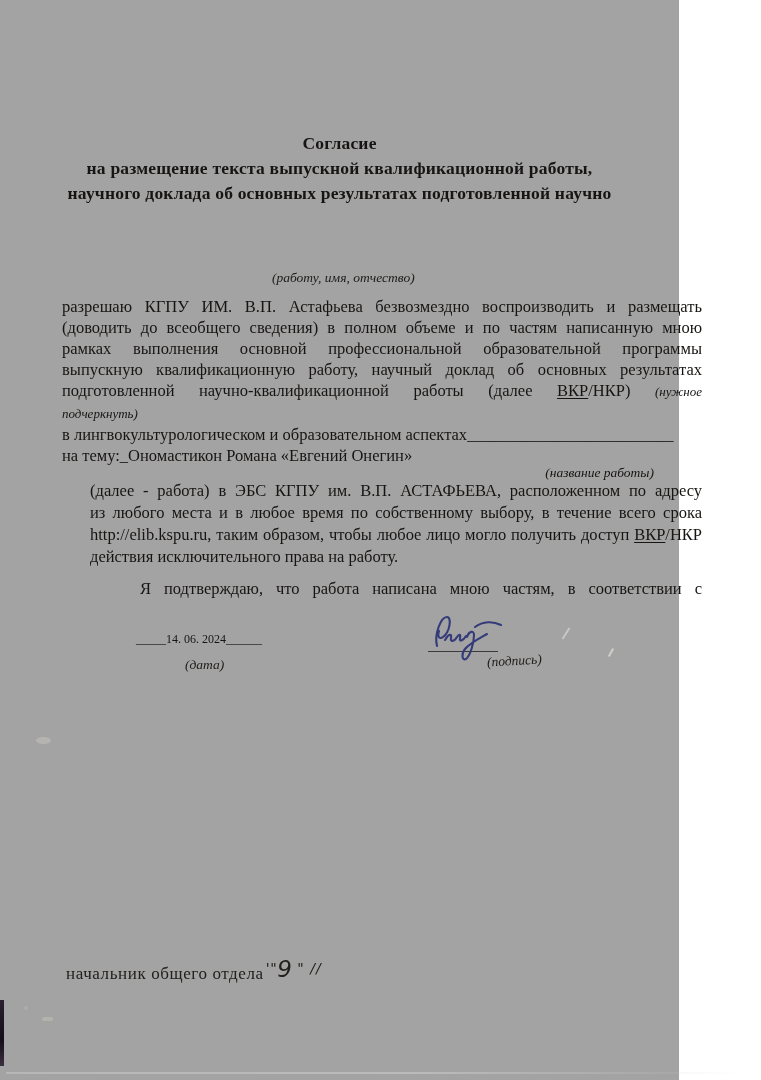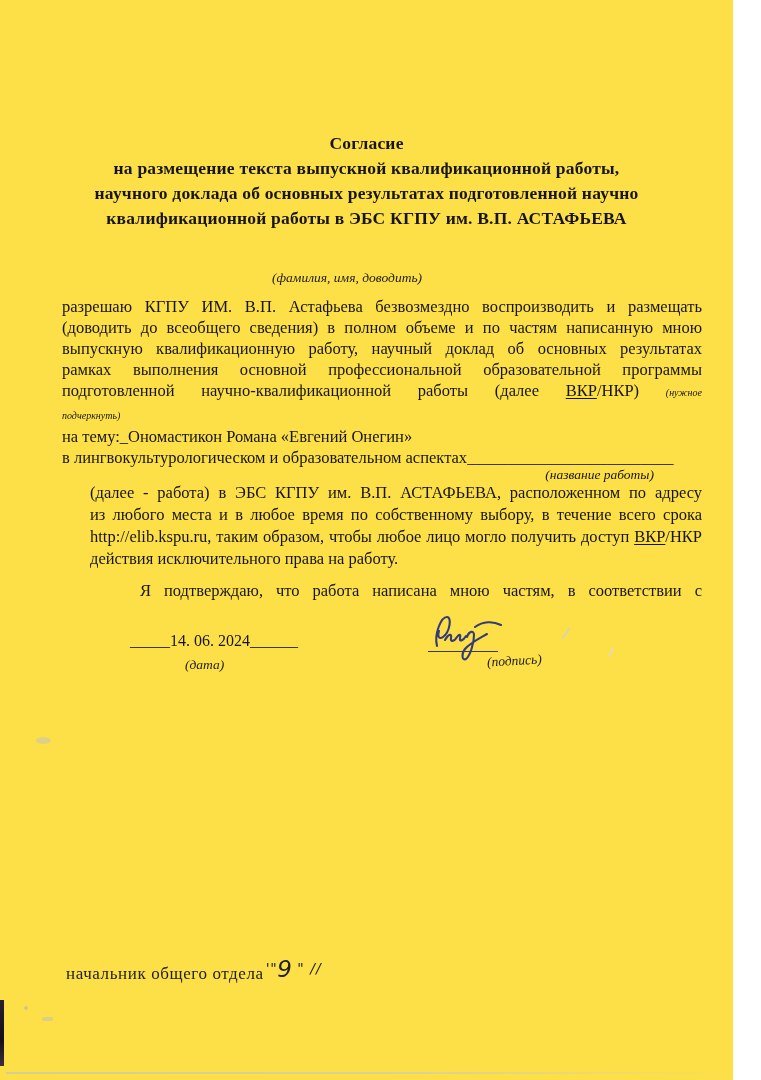--- a/index.html
+++ b/index.html
@@ -5,23 +5,23 @@
   * { margin: 0; padding: 0; box-sizing: border-box; }
   html, body { width: 761px; height: 1080px; }
   body {
     background: #ffffff;
     font-family: "Liberation Serif", serif;
     color: #171513;
     overflow: hidden;
   }
   .page {
     position: relative;
-    width: 733px;
+    width: 679px;
     height: 1080px;
-    background: #fde047;
+    background: #a3a3a3;
   }
   
   .title-block {
     position: absolute;
     top: 131px;
     left: 0;
     width: 100%;
     text-align: center;
     font-weight: bold;
     font-size: 17.5px;
@@ -62,29 +62,29 @@
     text-align: justify;
     line-height: 21px;
     min-height: 21px;
   }
   .para-location .tline, .para-confirmation .tline { line-height: 22px; min-height: 22px; margin-left: 28px; }
   .tline.just {
     text-align-last: justify;
     -moz-text-align-last: justify;
   }
   .tline .u { text-decoration: underline; text-underline-offset: 2px; }
-  .tline .ital { font-style: italic; font-size: 10px; }
+  .tline .ital { font-style: italic; font-size: 13px; }
   .topic-line { line-height: 21px; }
   .gap { height: 10px; }
   
   .date-line {
     position: absolute;
     top: 632px;
-    left: 130px;
-    font-size: 16px;
+    left: 136px;
+    font-size: 12px;
     white-space: nowrap;
   }
   
   .sig-group { position: absolute; top: 608px; left: 425px; width: 140px; height: 60px; }
   .sig-rule { position: absolute; left: 3px; top: 43px; width: 70px; height: 1.3px; background: #3a3a3a; }
   .sig-svg { position: absolute; left: 5px; top: 0; }
   
   .footer-line {
     position: absolute;
     top: 958px;
@@ -109,36 +109,35 @@
 </style>
 </head>
 <body>
 
 <div class="page">
 
   <div class="title-block">
     <div>Согласие</div>
     <div>на размещение текста выпускной квалификационной работы,</div>
     <div>научного доклада об основных результатах подготовленной научно</div>
-    <div>квалификационной работы в ЭБС КГПУ им. В.П. АСТАФЬЕВА</div>
   </div>
 
-  <div class="small-caption cap-name">(фамилия, имя, доводить)</div>
+  <div class="small-caption cap-name">(работу, имя, отчество)</div>
 
   <div class="body-flow">
     <div class="para-permission">
         <div class="tline just"><span>разрешаю КГПУ ИМ. В.П. Астафьева безвозмездно воспроизводить и размещать</span></div>
         <div class="tline just"><span>(доводить до всеобщего сведения) в полном объеме и по частям написанную мною</span></div>
+        <div class="tline just"><span>рамках выполнения основной профессиональной образовательной программы</span></div>
         <div class="tline just"><span>выпускную квалификационную работу, научный доклад об основных результатах</span></div>
-        <div class="tline just"><span>рамках выполнения основной профессиональной образовательной программы</span></div>
         <div class="tline just"><span>подготовленной научно-квалификационной работы (далее </span><span class="u">ВКР</span><span>/НКР) </span><span class="ital">(нужное</span></div>
         <div class="tline"><span class="ital">подчеркнуть)</span></div>
       </div>
+    <div class="tline topic-line"><span>в лингвокультурологическом и образовательном аспектах</span><span>_________________________</span></div>
     <div class="tline topic-line"><span>на тему:_Ономастикон Романа «Евгений Онегин»</span></div>
-    <div class="tline topic-line"><span>в лингвокультурологическом и образовательном аспектах</span><span>_________________________</span></div>
     <div class="cap-topic">(название работы)</div>
     <div class="para-location">
         <div class="tline just"><span>(далее - работа) в ЭБС КГПУ им. В.П. АСТАФЬЕВА, расположенном по адресу</span></div>
         <div class="tline just"><span>из любого места и в любое время по собственному выбору, в течение всего срока</span></div>
         <div class="tline just"><span>http://elib.kspu.ru, таким образом, чтобы любое лицо могло получить доступ </span><span class="u">ВКР</span><span>/НКР</span></div>
         <div class="tline"><span>действия исключительного права на работу.</span></div>
       </div>
     <div class="gap"></div>
     <div class="para-confirmation">
         <div class="tline just" style="text-indent: 50px;"><span>Я подтверждаю, что работа написана мною частям, в соответствии с</span></div>

